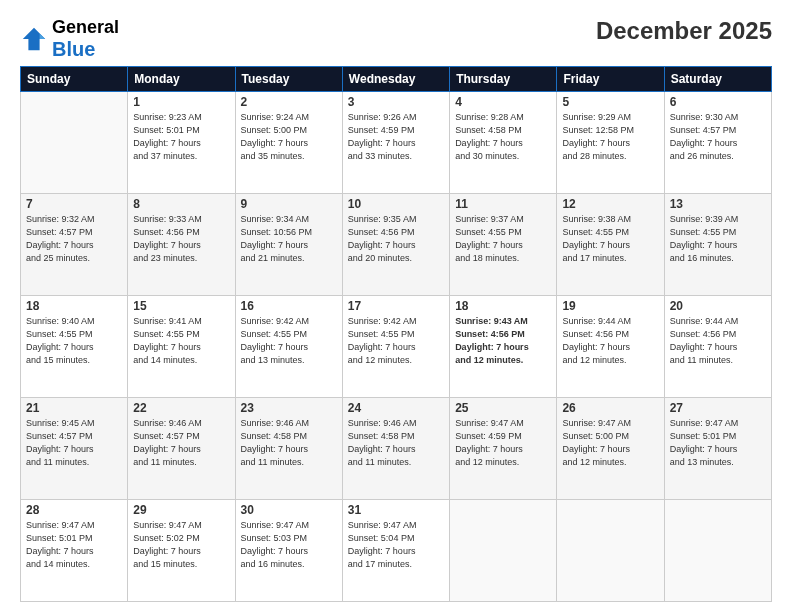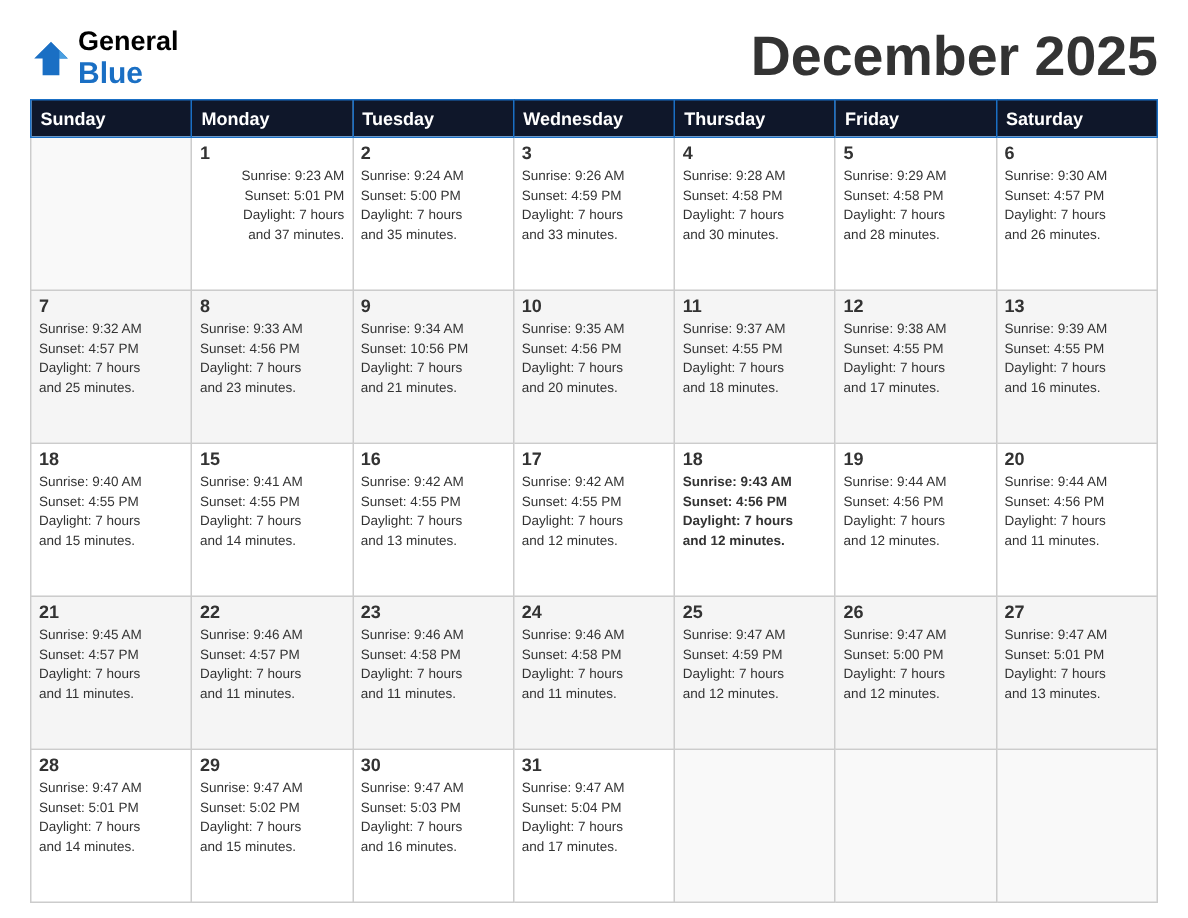--- a/index.html
+++ b/index.html
@@ -44,21 +44,21 @@
       color: #1a6fc4;
     }
     .logo-icon {
       width: 28px;
       height: 28px;
     }
     .title-block {
       text-align: right;
     }
     .month-title {
-      font-size: 37px;
+      font-size: 24px;
       font-weight: bold;
       color: #333;
       line-height: 1.1;
       margin-left: 44px;
     }
     .subtitle {
       font-size: 14px;
       color: #555;
     }
     .calendar {
@@ -137,21 +137,21 @@
         <th>Thursday</th>
         <th>Friday</th>
         <th>Saturday</th>
       </tr>
     </thead>
     <tbody id="calendar-body">
     <tr>
           <td class="empty-cell"></td>
           <td>
             <span class="day-num">1</span>
-            <div class="day-info" style="white-space: pre-line; text-align: right;">Sunrise: 9:23 AM
+            <div class="day-info" style="white-space: pre-line;">Sunrise: 9:23 AM
 Sunset: 5:01 PM
 Daylight: 7 hours
 and 37 minutes.</div>
           </td>
           <td>
             <span class="day-num">2</span>
             <div class="day-info" style="white-space: pre-line;">Sunrise: 9:24 AM
 Sunset: 5:00 PM
 Daylight: 7 hours
 and 35 minutes.</div>
@@ -166,21 +166,21 @@
           <td>
             <span class="day-num">4</span>
             <div class="day-info" style="white-space: pre-line;">Sunrise: 9:28 AM
 Sunset: 4:58 PM
 Daylight: 7 hours
 and 30 minutes.</div>
           </td>
           <td>
             <span class="day-num">5</span>
             <div class="day-info" style="white-space: pre-line;">Sunrise: 9:29 AM
-Sunset: 4:58 PM
+Sunset: 12:58 PM
 Daylight: 7 hours
 and 28 minutes.</div>
           </td>
           <td>
             <span class="day-num">6</span>
             <div class="day-info" style="white-space: pre-line;">Sunrise: 9:30 AM
 Sunset: 4:57 PM
 Daylight: 7 hours
 and 26 minutes.</div>
           </td>

